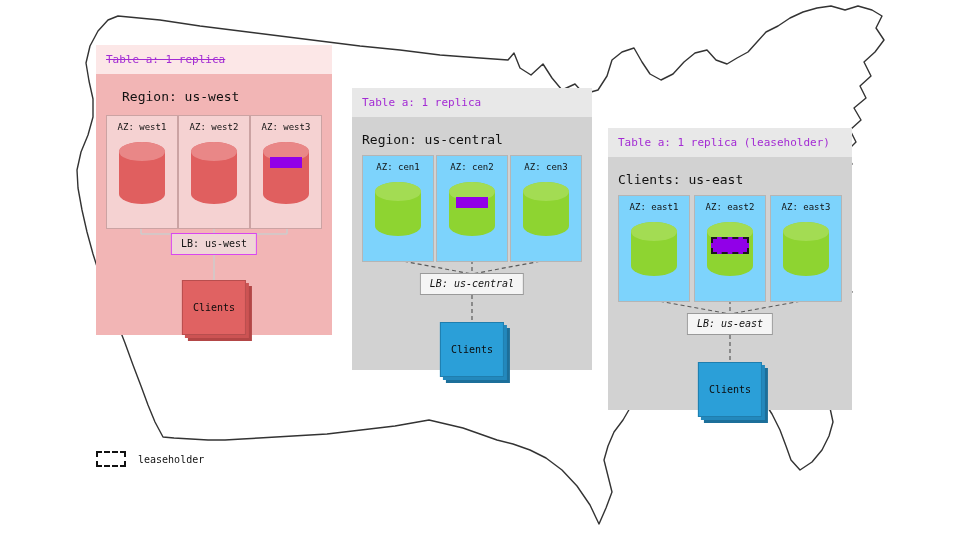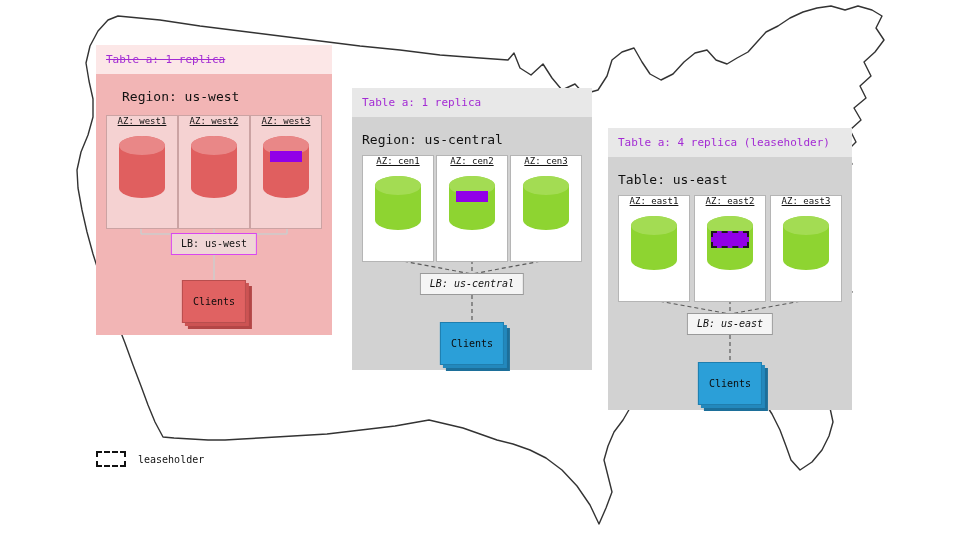--- a/index.html
+++ b/index.html
@@ -25,41 +25,41 @@
   .region-lbl{position:absolute;left:10px;font-size:13px;color:#111;z-index:2;white-space:nowrap;}
   .west .region-lbl{top:44px;margin-left:16px;}
   .central .region-lbl,.east .region-lbl{top:44px;}
 
   .az-row{position:absolute;left:10px;right:10px;display:flex;justify-content:space-between;z-index:2;}
   .west .az-row{top:70px;}
   .central .az-row,.east .az-row{top:67px;}
 
   .az{width:70px;text-align:center;position:relative;border:1px solid;}
   .west .az{height:112px;background:#f5d2d2;border-color:#cba3a3;}
-  .central .az,.east .az{height:105px;background:#ffffff;border-color:#b5b5b5;}
-  .az-lbl{font-size:9px;white-space:nowrap;text-decoration:underline;}
+  .central .az,.east .az{height:105px;background:#7dd3fc;border-color:#b5b5b5;}
+  .az-lbl{font-size:9px;padding-top:6px;white-space:nowrap;}
 
   .cyl{position:relative;margin:10px auto 0;width:46px;border-radius:23px/10px;}
   .west .cyl{height:62px;background:#e05f5f;}
   .central .cyl,.east .cyl{height:54px;background:#8ed431;}
   .cyl::before{content:"";position:absolute;top:0;left:0;width:100%;height:19px;border-radius:50%;}
   .west .cyl::before{background:#e98787;}
   .central .cyl::before,.east .cyl::before{background:#a3dc53;}
 
   .chip{position:absolute;z-index:3;top:15px;left:50%;transform:translateX(-50%);
         width:32px;height:11px;background:#9100e8;}
   .chip.lease{width:34px;height:13px;border:2px dashed #1a1a1a;}
 
   .lb{position:absolute;z-index:2;left:50%;transform:translateX(-50%);
       padding:4px 9px;font-size:10px;white-space:nowrap;line-height:12px;}
   .west .lb{top:188px;background:#f0d6d6;border:1px solid #d946ef;}
   .central .lb,.east .lb{top:185px;background:#f5f5f5;border:1px solid #9a9a9a;font-style:italic;}
 
   .clients{position:absolute;z-index:2;left:50%;transform:translateX(-50%);
-           padding:14px 10px;font-size:10px;line-height:13px;color:#0c0c0c;white-space:nowrap;}
+           padding:20px 10px;font-size:10px;line-height:13px;color:#0c0c0c;white-space:nowrap;}
   .west .clients{top:235px;background:#e06262;border:1px solid #b84e4e;
                  box-shadow:3px 3px 0 0 #cc5353,6px 6px 0 0 #b34646;}
   .central .clients,.east .clients{top:234px;background:#2b9fd8;border:1px solid #1f7eae;
                  box-shadow:3px 3px 0 0 #2388bc,6px 6px 0 0 #1c6f9a;}
 
   .wires{position:absolute;left:0;top:0;z-index:1;}
 
   
   .legend{position:absolute;left:96px;top:451px;z-index:1;display:flex;align-items:center;gap:12px;}
   .legend-swatch{width:26px;height:12px;border:2px dashed #111;background:#fff;display:inline-block;}
@@ -154,22 +154,22 @@
 
   <div class="panel east">
     <svg class="wires" width="244" height="282">
       <g stroke="#5a5a5a" stroke-width="1.2" stroke-dasharray="4 3">
         <line x1="45" y1="172" x2="122" y2="186"></line>
         <line x1="122" y1="172" x2="122" y2="186"></line>
         <line x1="199" y1="172" x2="122" y2="186"></line>
         <line x1="122" y1="207" x2="122" y2="236"></line>
       </g>
     </svg>
-    <div class="hd">Table a: 4 replica (leaseholder)</div>
-    <div class="region-lbl">Table: us-east</div>
+    <div class="hd">Table a: 1 replica (leaseholder)</div>
+    <div class="region-lbl">Clients: us-east</div>
     <div class="az-row">
       <div class="az">
         <div class="az-lbl">AZ: east1</div>
         <div class="cyl"></div>
       </div>
       <div class="az">
         <div class="az-lbl">AZ: east2</div>
         <div class="cyl">
           <div class="chip lease"></div>
         </div>

